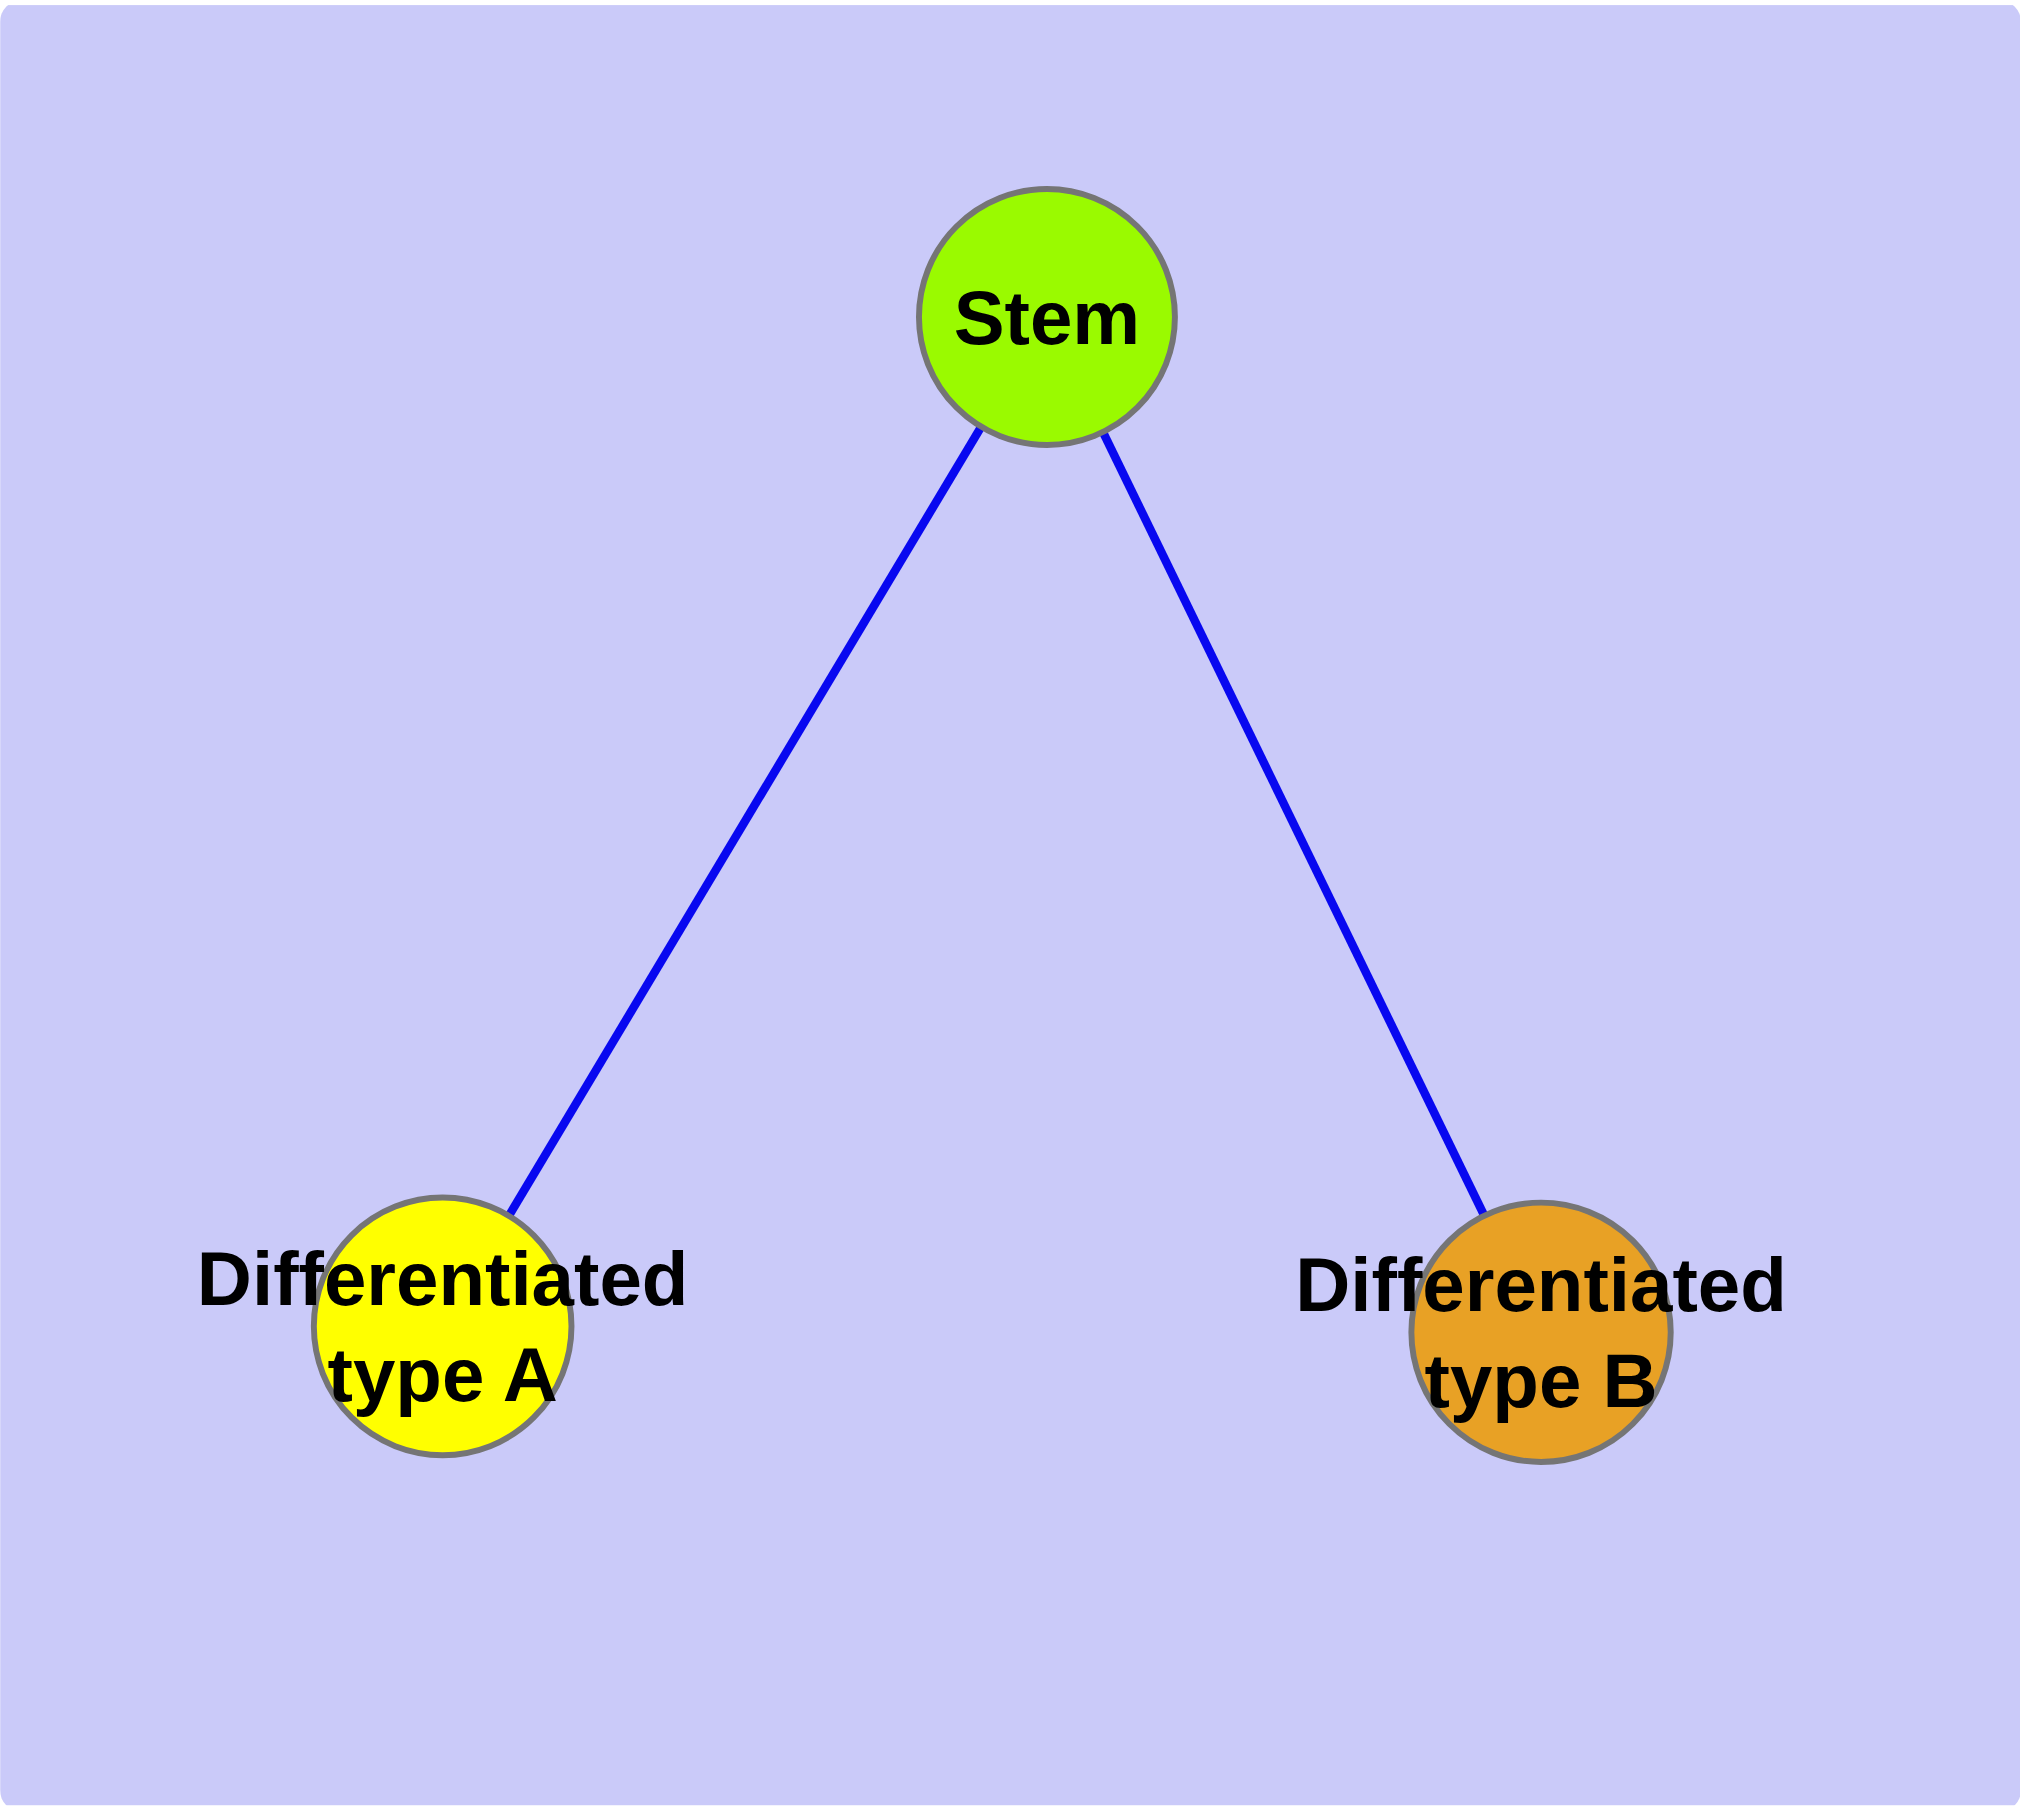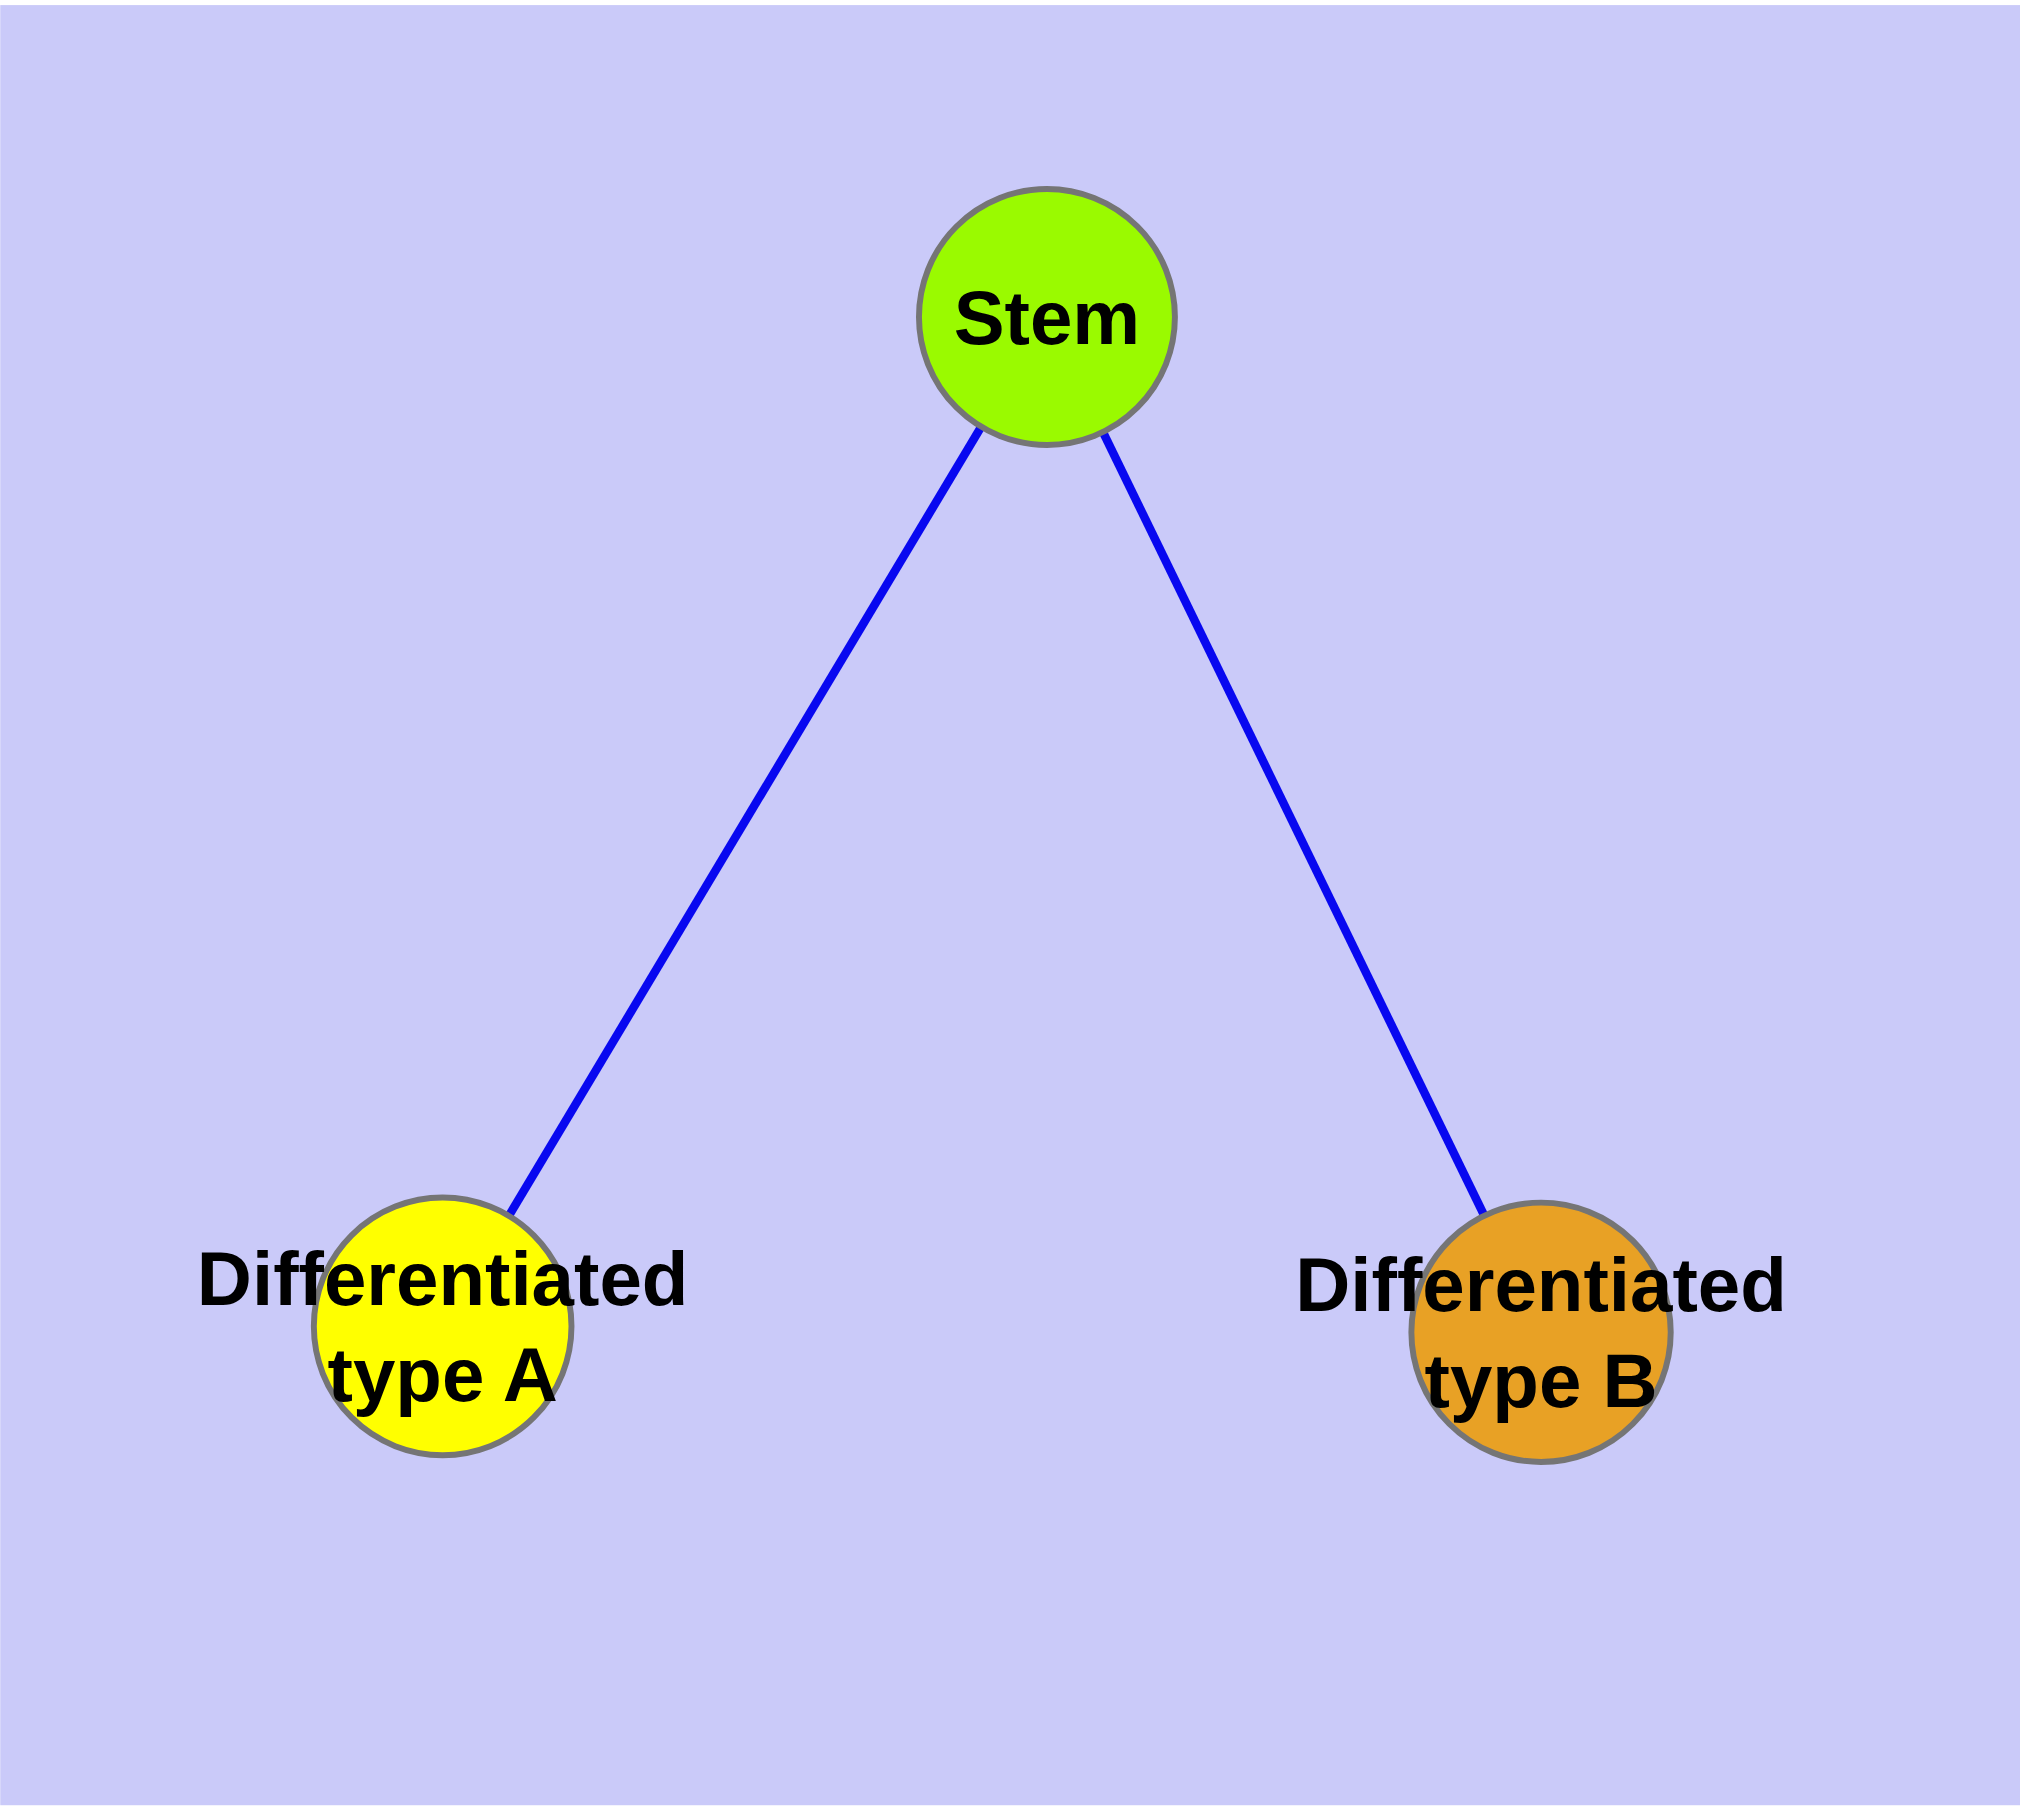--- a/index.html
+++ b/index.html
@@ -6,20 +6,21 @@
     margin: 0;
     padding: 0;
     background: #ffffff;
   }
   .stage {
     position: relative;
     width: 2021px;
     height: 1812px;
     background: #ffffff;
     overflow: hidden;
+    border-radius: 22px;
   }
   svg.graph {
     display: block;
     width: 100%;
     height: 100%;
   }
   .node-label {
     font-family: "Liberation Sans", "DejaVu Sans", sans-serif;
     font-weight: bold;
     fill: #000000;

